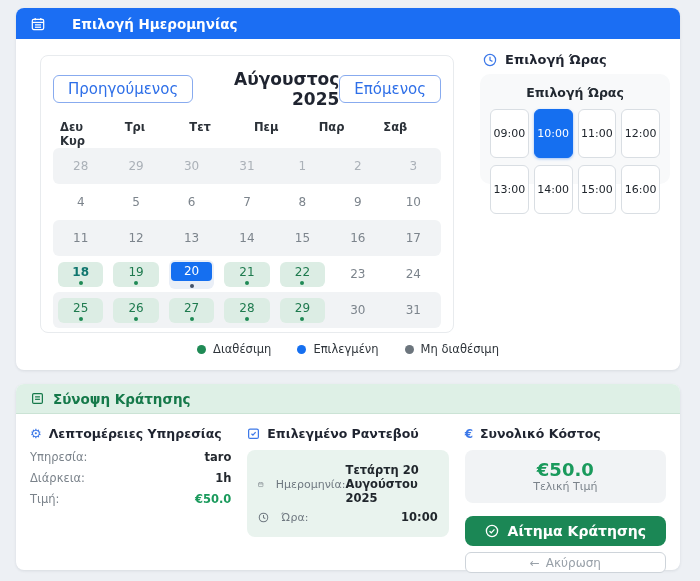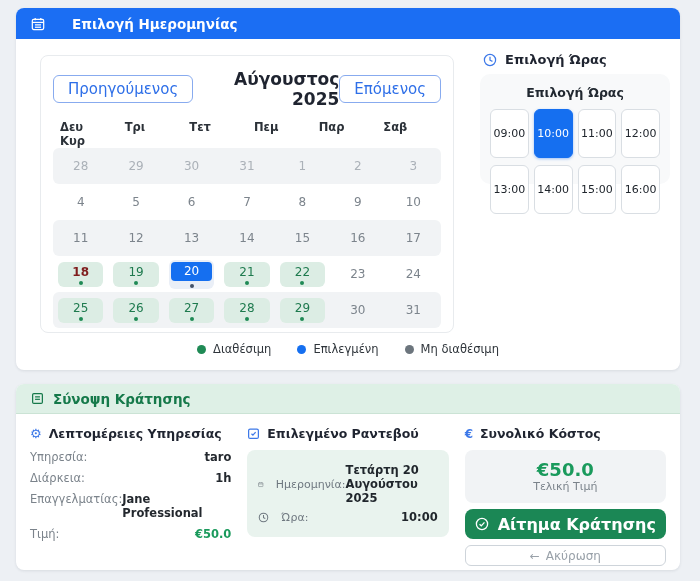--- a/index.html
+++ b/index.html
@@ -37,21 +37,21 @@
   .weekdays .wd { font-size:11.5px; font-weight:bold; color:#2b3138; padding-left:7px; }
   .week { display:grid; grid-template-columns:repeat(7,1fr); height:36px; align-items:center; border-radius:6px; }
   .week.striped { background:#f1f3f5; }
   .daycell { text-align:center; font-size:12px; position:relative; }
   .daycell .plainnum { color:#7c848c; }
   .daycell .mutednum { color:#abb1b8; }
   .pill {
     margin:0 5px; background:#dcede4; border-radius:6px;
     padding:4px 0 2px 0; color:#1e7a4e; line-height:13px;
   }
-  .pill.today { font-weight:bold; color:#7f1d1d; }
+  .pill.today { font-weight:bold; color:#0f766e; }
   .pill .dot { width:4px; height:4px; border-radius:50%; background:#1f8a55; margin:2px auto 0 auto; }
   .pill.sel { background:#eaeff7; padding:2px 2px 1px 2px; }
   .pill.sel .num {
     display:block; background:#156ff0; color:#fff; border-radius:4px;
     padding:3px 0; font-size:12px;
   }
   .pill.sel .dot { background:#44536a; margin-top:3px; }
   .legend {
     position:absolute; left:0; right:0; top:334px;
     display:flex; justify-content:center; gap:26px;
@@ -94,22 +94,22 @@
   .kv .v { color:#23282e; font-weight:bold; }
   .kv .v.accent { color:#1a9a5c; }
   .appt-card { background:#e9f3ee; border-radius:8px; padding:8px 11px; }
   .appt-row { display:flex; align-items:center; font-size:11px; margin:5px 0; color:#6f7880; }
   .appt-row .al { margin-left:12px; }
   .appt-row .av { margin-left:auto; font-weight:bold; color:#20262c; font-size:11.5px; }
   .cost-card { background:#f1f3f5; border-radius:8px; padding:9px 8px 10px 8px; text-align:center; }
   .cost-amount { font-size:18px; font-weight:bold; color:#1a9a5c; }
   .cost-caption { font-size:11px; color:#7b838b; }
   .book-btn {
-    margin-top:6px; width:100%; height:30px; background:#1b8755; border:none;
-    border-radius:8px; color:#fff; font-weight:bold; font-size:16px;
+    margin-top:13px; width:100%; height:30px; background:#1b8755; border:none;
+    border-radius:8px; color:#fff; font-weight:bold; font-size:14px;
     display:flex; align-items:center; justify-content:center; gap:9px; cursor:pointer;
     font-family:inherit;
   }
   .cancel-btn {
     margin-top:6px; width:100%; height:21px; background:#fff;
     border:1px solid #ced4da; border-radius:6px; color:#99a1a9; font-size:12px;
     display:flex; align-items:center; justify-content:center; gap:6px; cursor:pointer;
     font-family:inherit;
   }
   svg { display:block; }
@@ -276,24 +276,20 @@
         <div id="service-rows">
             <div class="kv">
               <span class="k">Υπηρεσία:</span>
               <span class="v">taro</span>
             </div>
             <div class="kv">
               <span class="k">Διάρκεια:</span>
               <span class="v">1h</span>
             </div>
             <div class="kv">
-              <span class="k">Επαγγελματίας:</span>
-              <span class="v">Jane Professional</span>
-            </div>
-            <div class="kv">
               <span class="k">Τιμή:</span>
               <span class="v accent">€50.0</span>
             </div>
           </div>
       </div>
 
       <div>
         <div class="col-head">
           <svg class="blue-ic" width="13" height="13" viewBox="0 0 16 16" fill="none" stroke="#3c78e8" stroke-width="1.5">
             <rect x="2" y="2.5" width="12" height="11.5" rx="1.8"></rect>

